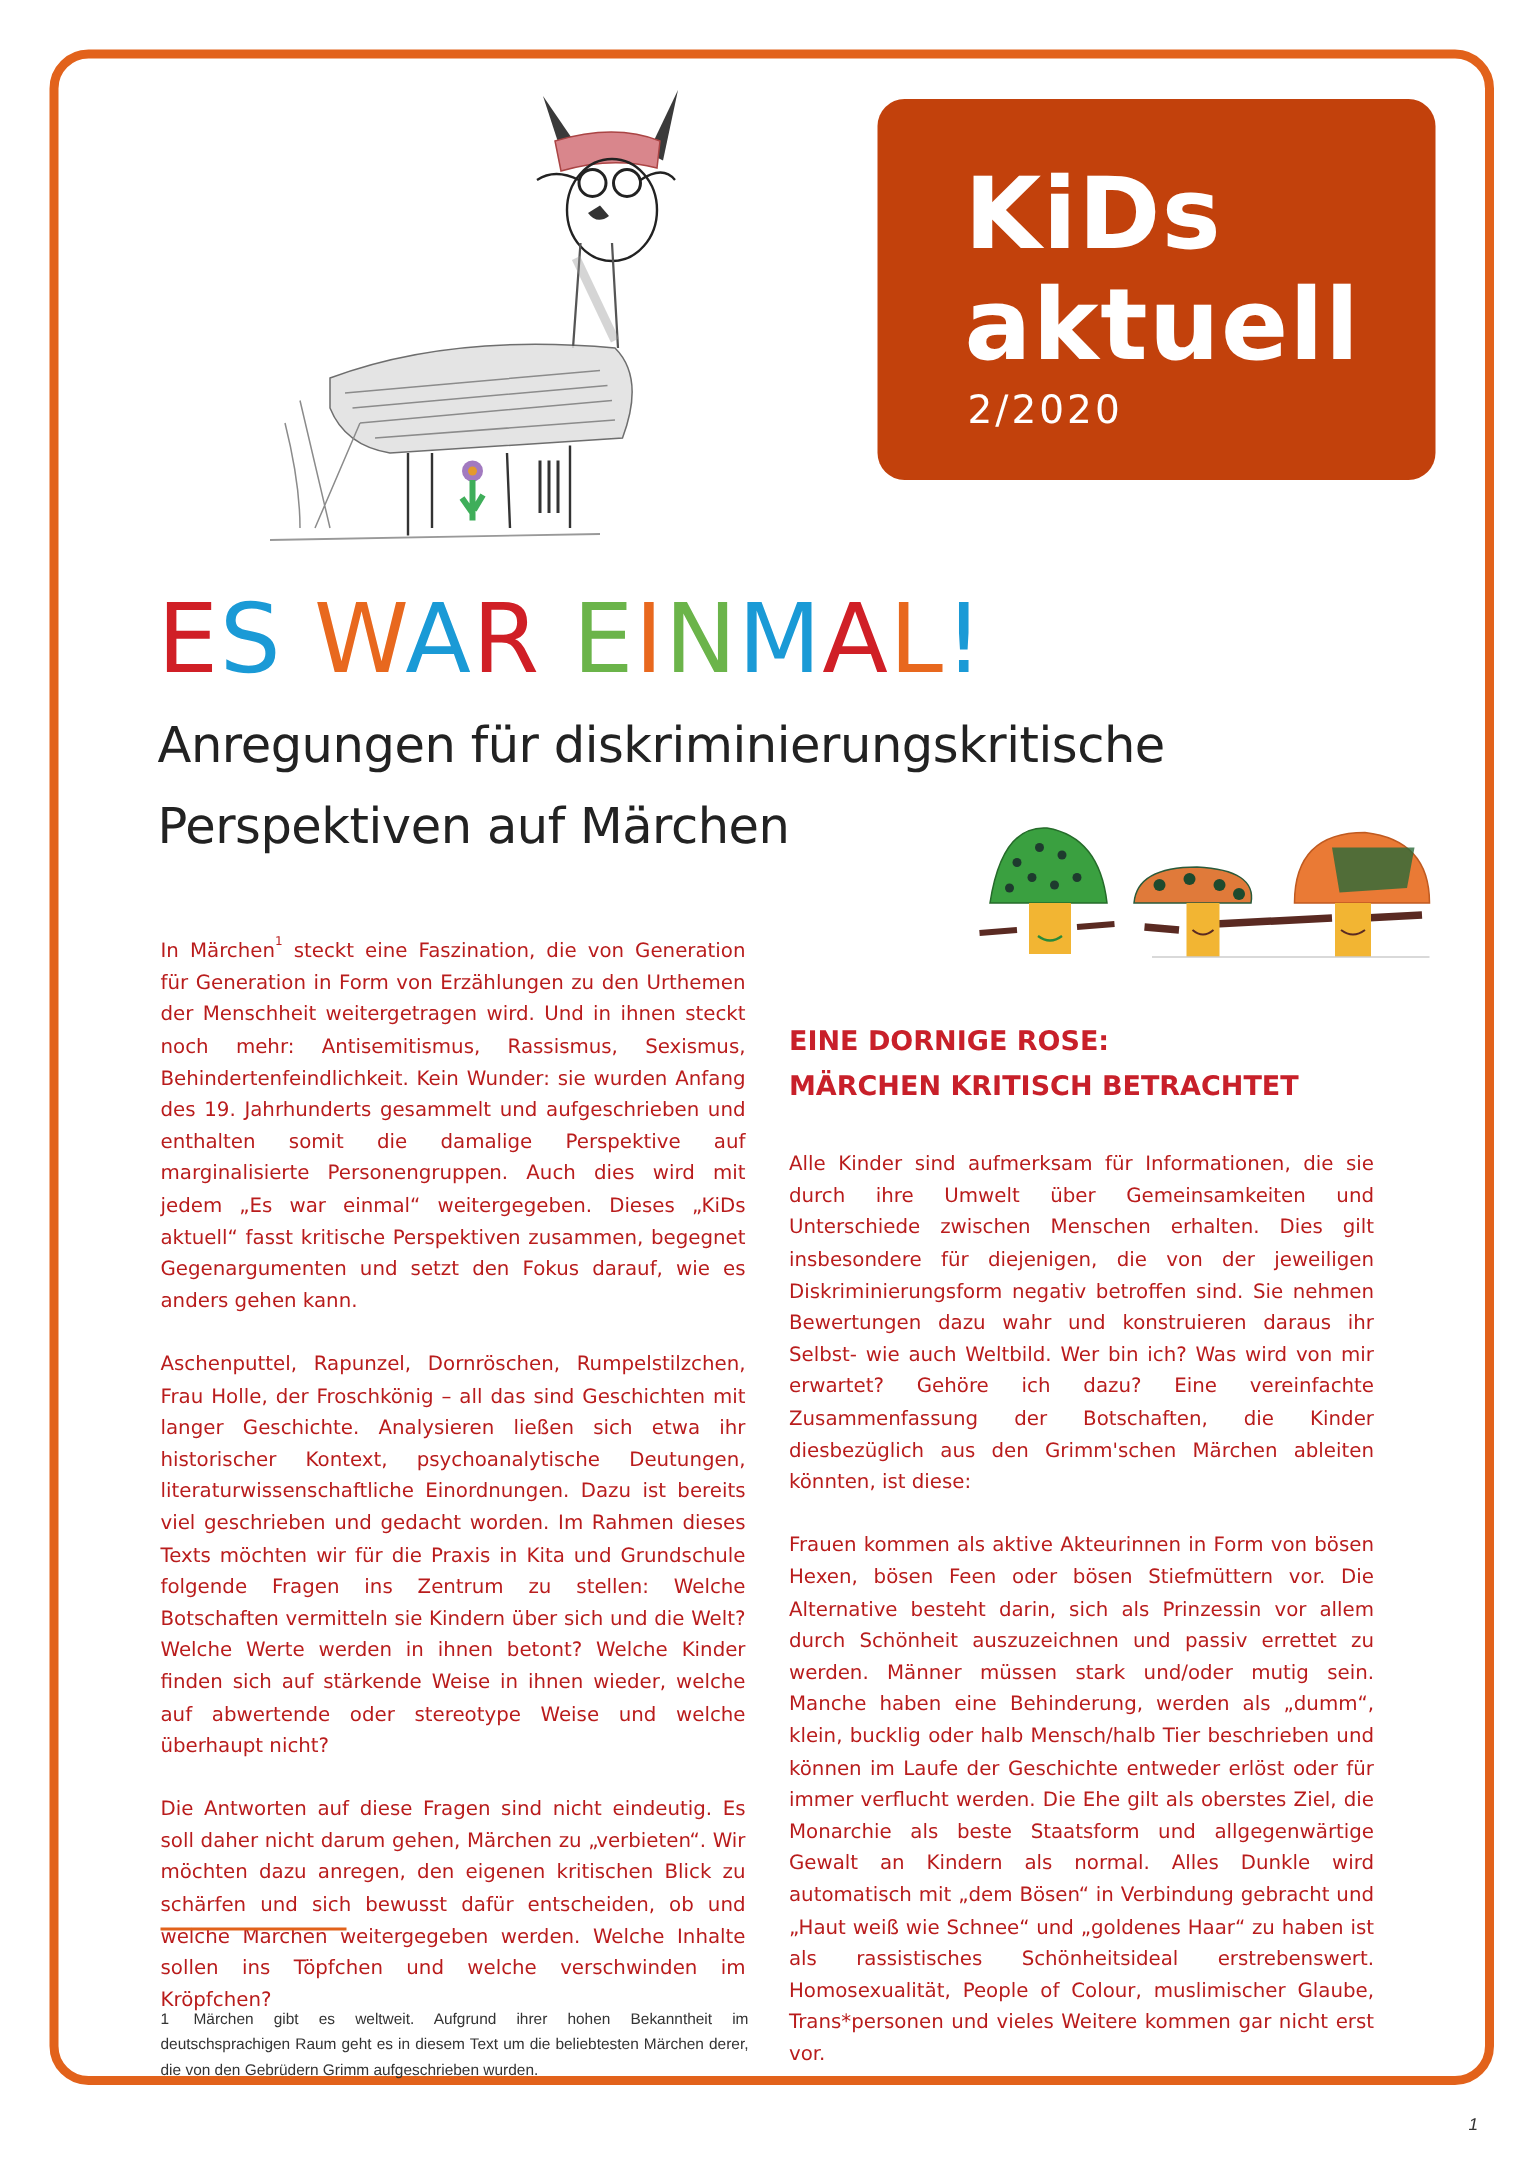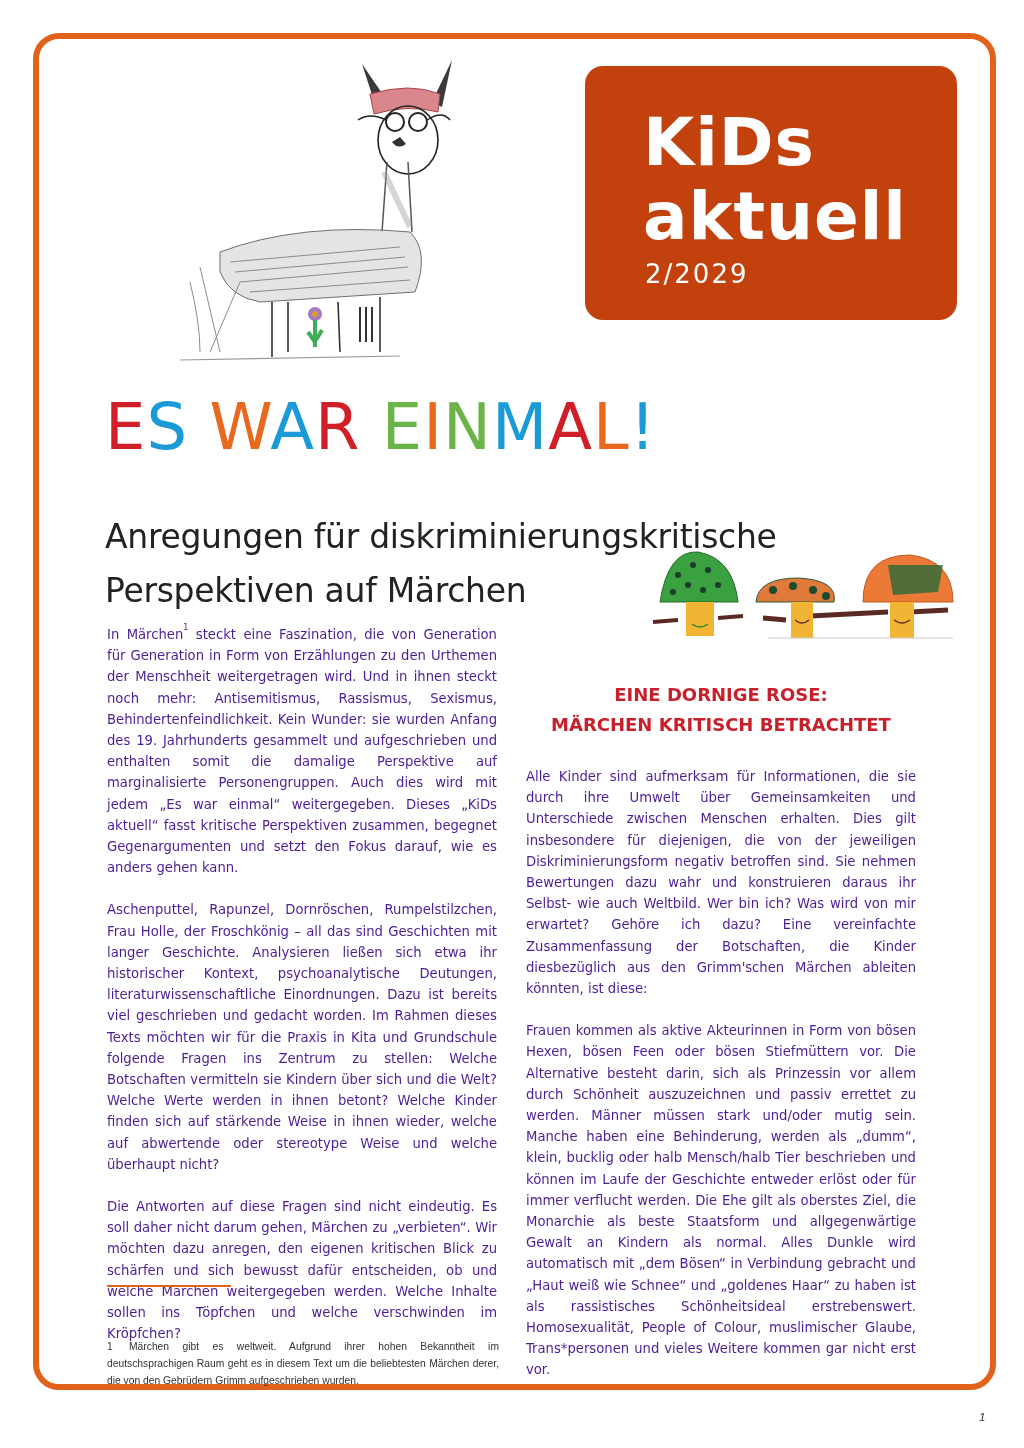--- a/index.html
+++ b/index.html
@@ -15,30 +15,30 @@
   .badge .t2 { top:118px; }
   .badge .issue { position:absolute; left:60px; top:193px; color:#fff; font-size:26px; letter-spacing:2px; }
 
   .drawing-llama { position:absolute; left:180px; top:52px; width:300px; height:318px; }
   .drawing-mush { position:absolute; left:648px; top:540px; width:310px; height:100px; }
 
   .headline { position:absolute; left:105px; top:388px; font-family:"DejaVu Sans", sans-serif;
               font-weight:normal; font-size:64px; letter-spacing:1px; line-height:78px; white-space:nowrap; }
   .headline span { display:inline; }
   .subtitle { position:absolute; left:105px; top:470px; font-size:33px; line-height:54px; color:#222;
-              font-family:"DejaVu Sans", sans-serif; letter-spacing:-0.3px;margin-top:40px; }
+              font-family:"DejaVu Sans", sans-serif; letter-spacing:-0.3px; }
 
   .col { position:absolute; font-family:"DejaVu Sans", sans-serif; font-size:13.2px; line-height:21.2px;
-         color:#4c1d95; text-align:justify; }
+         color:#b91c1c; text-align:justify; }
   .col p { margin:0 0 21px 0; }
   .col-left { left:107px; top:624px; width:390px; }
   .col-right { left:526px; top:766px; width:390px; }
   sup { font-size:8px; vertical-align:top; line-height:8px; }
 
-  .section-heading { position:absolute; left:526px; top:680px; width:390px; text-align:center;
+  .section-heading { position:absolute; left:526px; top:680px; width:390px; 
                      color:#c8202a; font-weight:bold; font-size:18px; line-height:30px; }
 
   .fn-rule { position:absolute; left:107px; top:1285px; width:124px; height:2px; background:#e2621b; }
   .footnote { position:absolute; left:107px; top:1290px; width:392px; font-size:10.3px; line-height:17px;
               color:#333; text-align:justify; font-family:"Liberation Sans", sans-serif;margin-top:48px; }
   .footnote .num { display:inline-block; width:22px; }
 
   .footer { position:absolute; left:226px; top:1470px; font-size:11.5px; font-style:italic; color:#333;
             font-family:"Liberation Sans", sans-serif; }
   .pagenum { position:absolute; left:979px; top:1411px; font-size:11.5px; font-style:italic; color:#333;
@@ -79,21 +79,21 @@
     <circle cx="135" cy="262" r="7" fill="#a27ac0"></circle>
     <circle cx="135" cy="262" r="3" fill="#e39a2c"></circle>
     <path d="M135 268 L135 295 M128 280 L135 290 M142 278 L136 288" stroke="#3fae5a" stroke-width="4"></path>
     <path d="M0 308 L220 304" stroke="#999" stroke-width="1.2"></path>
   </svg>
 </div>
 
 <div class="badge">
   <div class="t1">KiDs</div>
   <div class="t2">aktuell</div>
-  <div class="issue">2/2029</div>
+  <div class="issue">2/2020</div>
 </div>
 
 <div class="headline" id="headline"><span style="color: rgb(208, 31, 38);">E</span><span style="color: rgb(26, 154, 214);">S</span><span style="color: rgb(0, 0, 0);">&nbsp;</span><span style="color: rgb(232, 104, 30);">W</span><span style="color: rgb(26, 154, 214);">A</span><span style="color: rgb(208, 31, 38);">R</span><span style="color: rgb(0, 0, 0);">&nbsp;</span><span style="color: rgb(107, 180, 74);">E</span><span style="color: rgb(232, 104, 30);">I</span><span style="color: rgb(107, 180, 74);">N</span><span style="color: rgb(26, 154, 214);">M</span><span style="color: rgb(208, 31, 38);">A</span><span style="color: rgb(232, 104, 30);">L</span><span style="color: rgb(26, 154, 214);">!</span></div>
 
 <div class="subtitle">
   <div>Anregungen für diskriminierungskritische</div>
   <div>Perspektiven auf Märchen</div>
 </div>
 
 <div class="drawing-mush">

